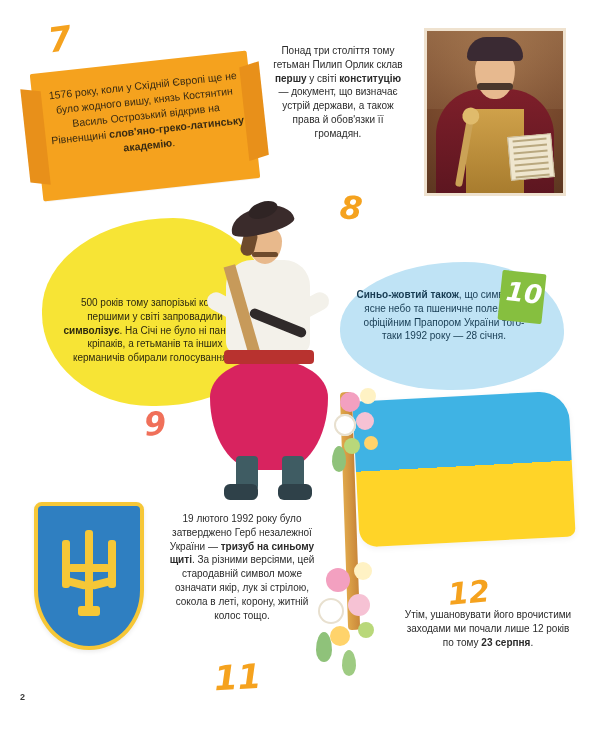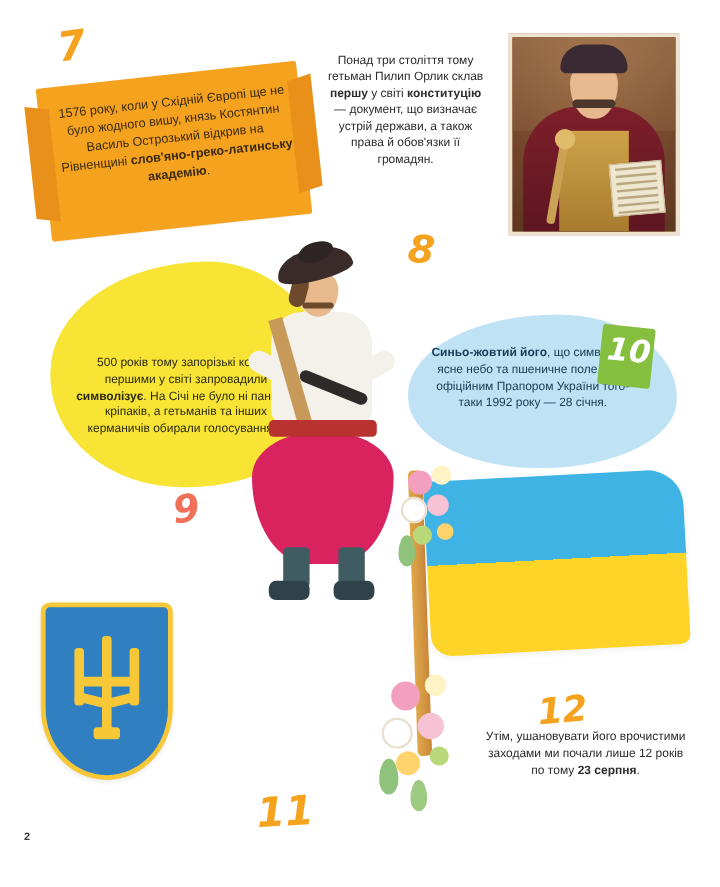--- a/index.html
+++ b/index.html
@@ -381,21 +381,21 @@
     <div class="sabre"></div>
     <div class="belt"></div>
     <div class="head"></div>
     <div class="chub"></div>
     <div class="must2"></div>
     <div class="hat"></div>
     <div class="hat2"></div>
   </div>
 
   <div id="fact10-shape"></div>
-  <div class="txt" id="fact10-text"><b>Синьо-жовтий його</b><span>, що символізує ясне небо та пшеничне поле, став офіційним Прапором України того-таки 1992 року — 28 січня.</span></div>
+  <div class="txt" id="fact10-text"><b>Синьо-жовтий також</b><span>, що символізує ясне небо та пшеничне поле, став офіційним Прапором України того-таки 1992 року — 28 січня.</span></div>
   <div id="num10-tag"></div>
   <div class="num" id="num10">10</div>
 
   <div id="flagpole"></div>
   <div id="flag"></div>
 
   <div class="bouquet" style="left:330px;top:388px;width:80px;height:90px;">
     <span class="petal" style="left:10px;top:4px;width:20px;height:20px;background:#f3a0c0;"></span>
     <span class="petal" style="left:30px;top:0px;width:16px;height:16px;background:#fff2c4;"></span>
     <span class="petal" style="left:4px;top:26px;width:22px;height:22px;background:#ffffff;box-shadow:0 0 0 2px #e8e0cf inset;"></span>
@@ -419,20 +419,21 @@
     <div class="trident">
       <span class="t-l"></span>
       <span class="t-r"></span>
       <span class="t-mid"></span>
       <span class="t-bar"></span>
       <span class="t-cl"></span>
       <span class="t-cr"></span>
       <span class="t-foot"></span>
     </div>
   </div>
+  <div class="txt" id="fact11-text"><span>19 лютого 1992 року було затверджено Герб незалежної України — </span><b>тризуб на синьому щиті</b><span>. За різними версіями, цей стародавній символ може означати якір, лук зі стрілою, сокола в леті, корону, житній колос тощо.</span></div>
   <div class="num" id="num11">11</div>
 
   <div class="txt" id="fact12-text"><span>Утім, ушановувати його врочистими заходами ми почали лише 12 років по тому </span><b>23 серпня</b><span>.</span></div>
   <div class="num" id="num12">12</div>
 
   <div id="page-number">2</div>
 
 </div>
 
 </body></html>

